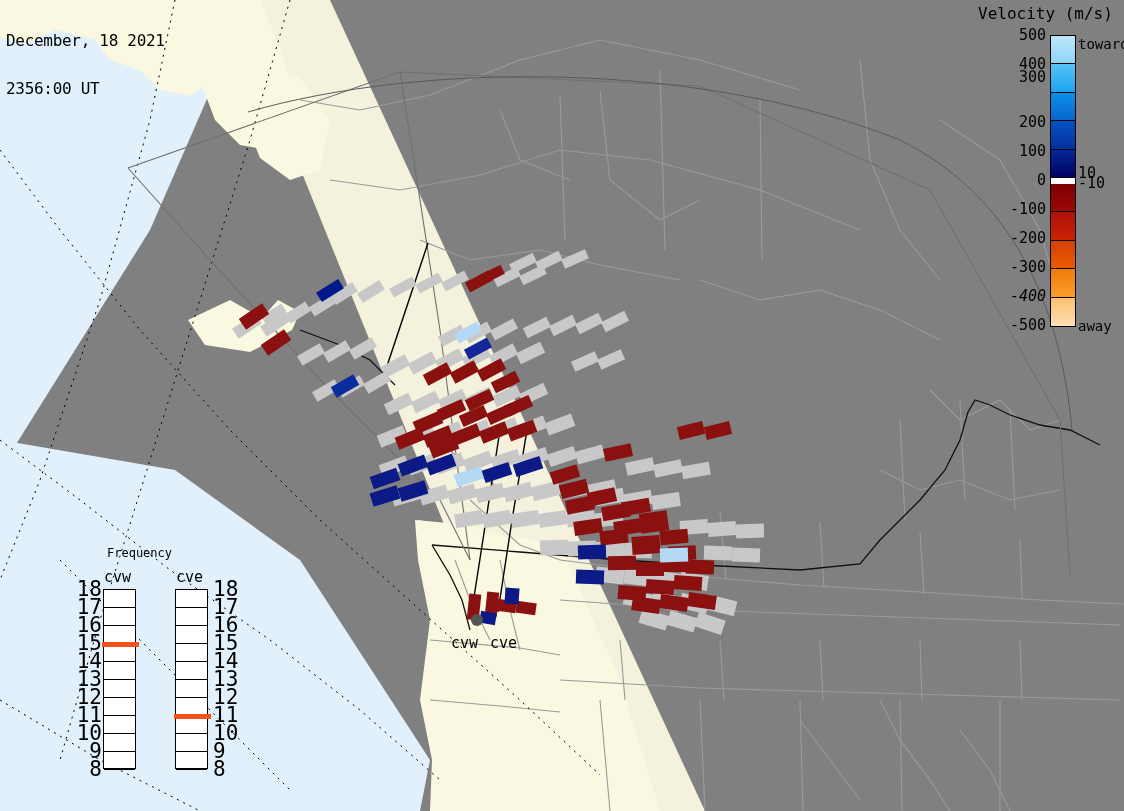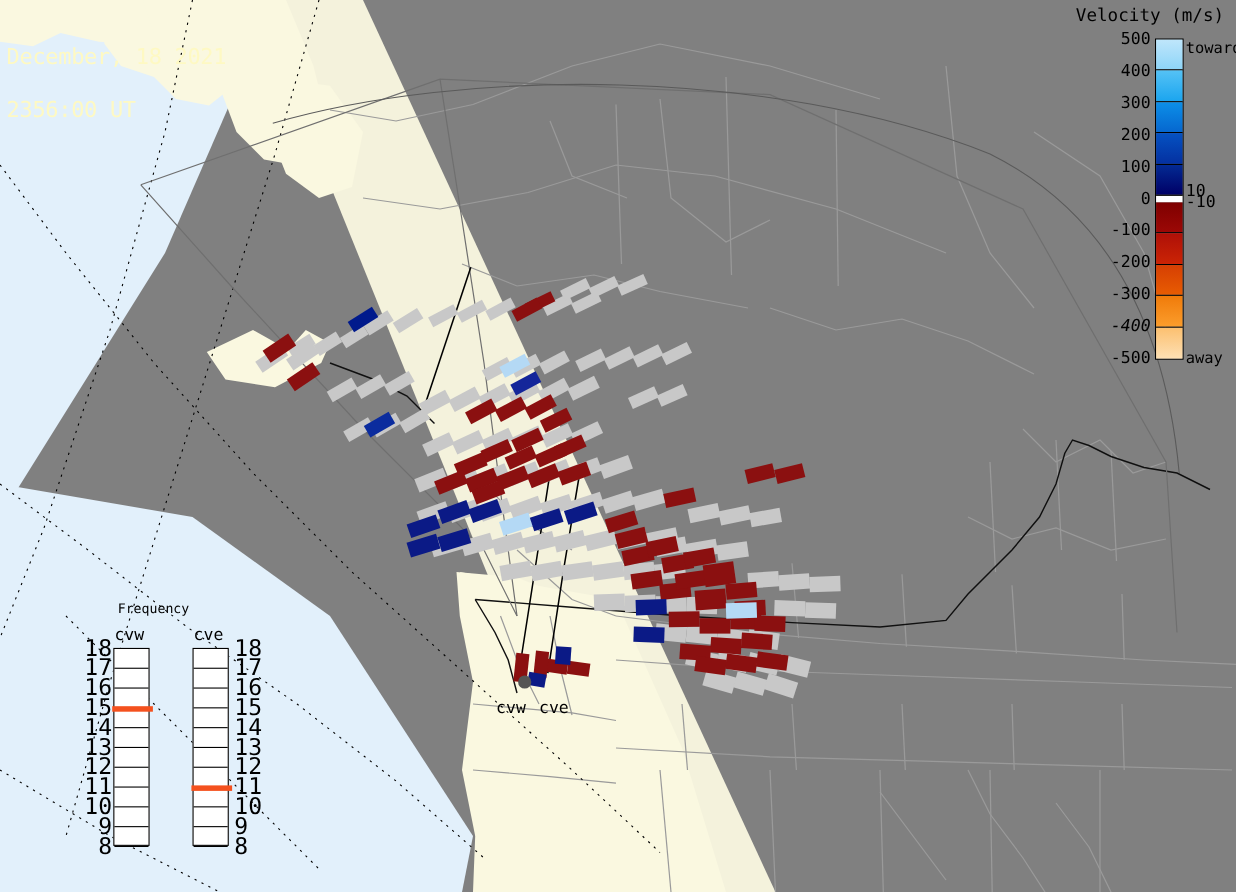--- a/index.html
+++ b/index.html
@@ -2,22 +2,22 @@
 <html><head>
 <meta charset="utf-8">
 <style>
   html,body{margin:0;padding:0;background:#808080;}
   body{width:1124px;height:811px;overflow:hidden;
        font-family:"DejaVu Sans Mono","Liberation Mono",monospace;}
   #stage{position:relative;width:1124px;height:811px;overflow:hidden;background:#808080;}
   #mapsvg{position:absolute;left:0;top:0;width:1124px;height:811px;}
 
   
-  #title{position:absolute;left:6px;top:11px;z-index:40;color:#fef9c3;
-         font-size:20px;line-height:16px;letter-spacing:-0.3px;white-space:pre;}
+  #title{position:absolute;left:6px;top:1px;z-index:40;color:#000000;
+         font-size:16px;line-height:16px;letter-spacing:-0.3px;white-space:pre;}
   #title div{margin:0;padding:0;}
 
   
   #velpanel{position:absolute;left:978px;top:4px;z-index:40;color:#000;}
   #veltitle{position:absolute;left:0px;top:0px;font-size:16px;white-space:nowrap;}
   #velbar{position:absolute;left:72px;top:31px;width:26px;height:292px;
           border:1px solid #000;box-sizing:border-box;}
   .velband{position:relative;width:100%;border-bottom:1px solid #000;box-sizing:border-box;}
   .velband:last-child{border-bottom:none;}
   #velticks{position:absolute;left:-6px;top:23px;width:74px;}
@@ -353,21 +353,21 @@
         <div style="width: 100%; height: 6px; background: linear-gradient(rgb(255, 255, 255) 0%, rgb(255, 255, 255) 45%, rgb(184, 184, 184) 50%, rgb(255, 255, 255) 55%, rgb(255, 255, 255) 100%);"></div>
         <div class="velband" title="-100 to -10" style="height: 28.4px; background: linear-gradient(rgb(126, 0, 0), rgb(156, 8, 6));"></div>
         <div class="velband" title="-200 to -100" style="height: 28.4px; background: linear-gradient(rgb(174, 16, 8), rgb(203, 36, 5));"></div>
         <div class="velband" title="-300 to -200" style="height: 28.4px; background: linear-gradient(rgb(214, 63, 3), rgb(232, 92, 2));"></div>
         <div class="velband" title="-400 to -300" style="height: 28.4px; background: linear-gradient(rgb(240, 123, 10), rgb(251, 157, 44));"></div>
         <div class="velband" title="-500 to -400" style="height: 28.4px; background: linear-gradient(rgb(252, 192, 112), rgb(253, 224, 180));"></div>
       </div>
     <div id="velticks">
         <div class="veltick" style="top: 8px;">500</div>
         <div class="veltick" style="top: 37px;">400</div>
-        <div class="veltick" style="top: 66px;">300</div>
+        <div class="veltick" style="top: 50px;">300</div>
         <div class="veltick" style="top: 95px; text-align: right;">200</div>
         <div class="veltick" style="top: 124px;">100</div>
         <div class="veltick" style="top: 153px;">0</div>
         <div class="veltick" style="top: 182px;">-100</div>
         <div class="veltick" style="top: 211px;">-200</div>
         <div class="veltick" style="top: 240px;">-300</div>
         <div class="veltick" style="top: 269px; font-style: italic;">-400</div>
         <div class="veltick" style="top: 298px;">-500</div>
       </div>
     <div id="velends">

